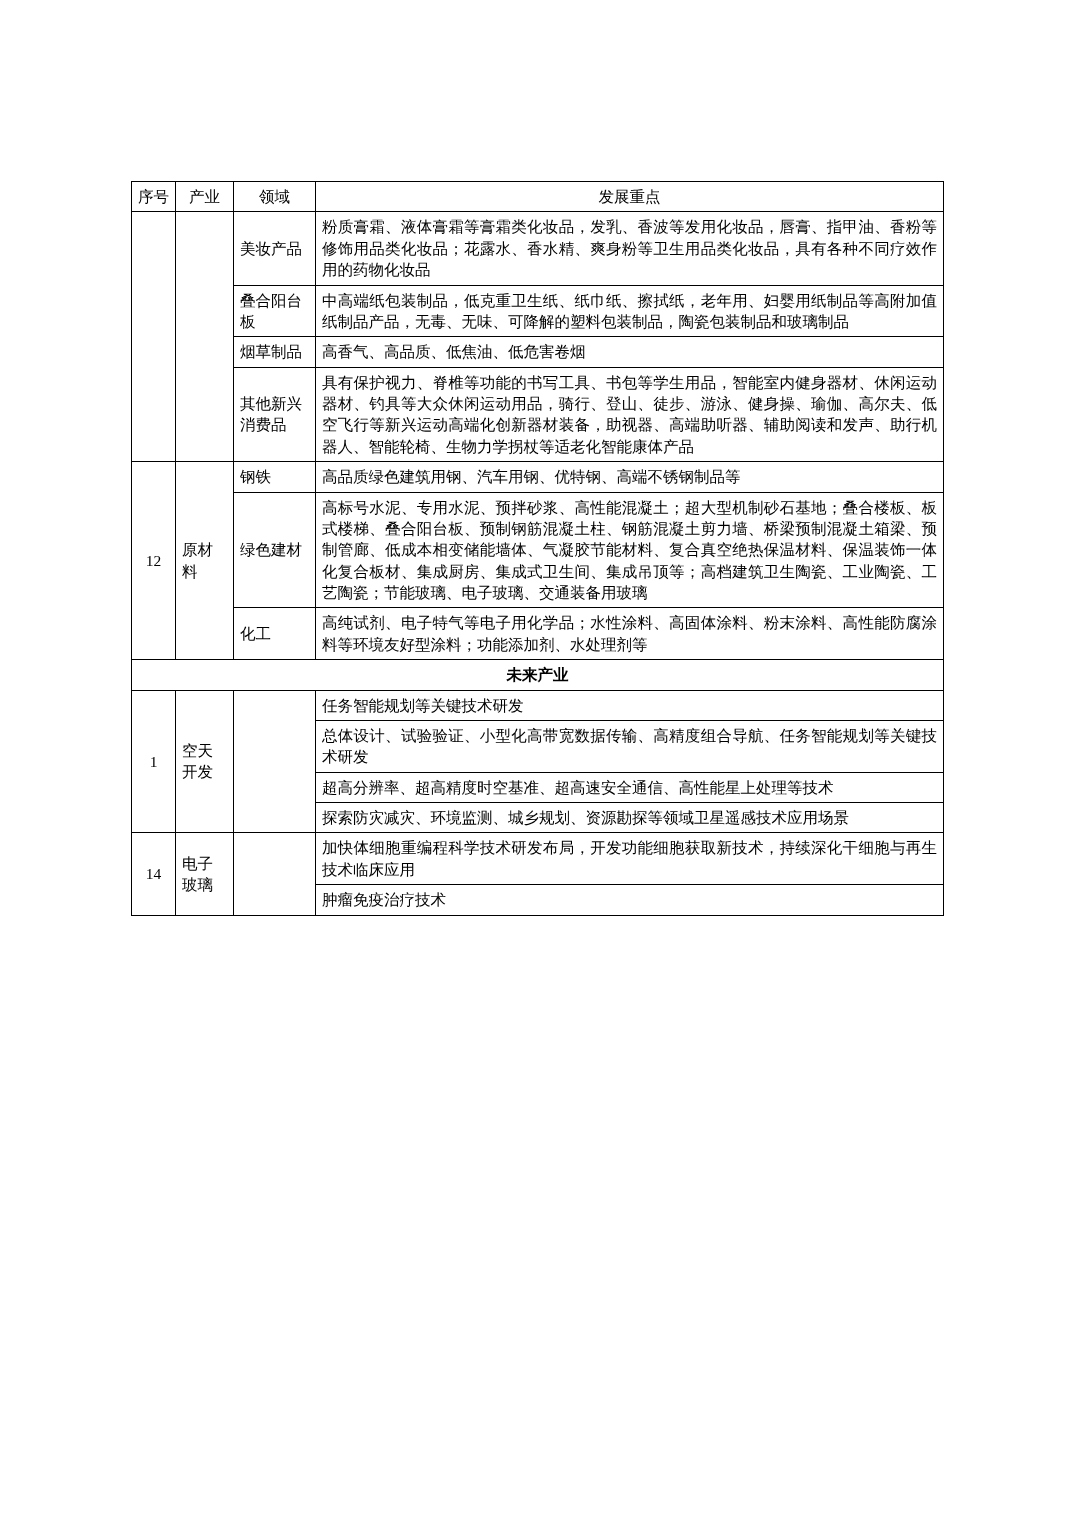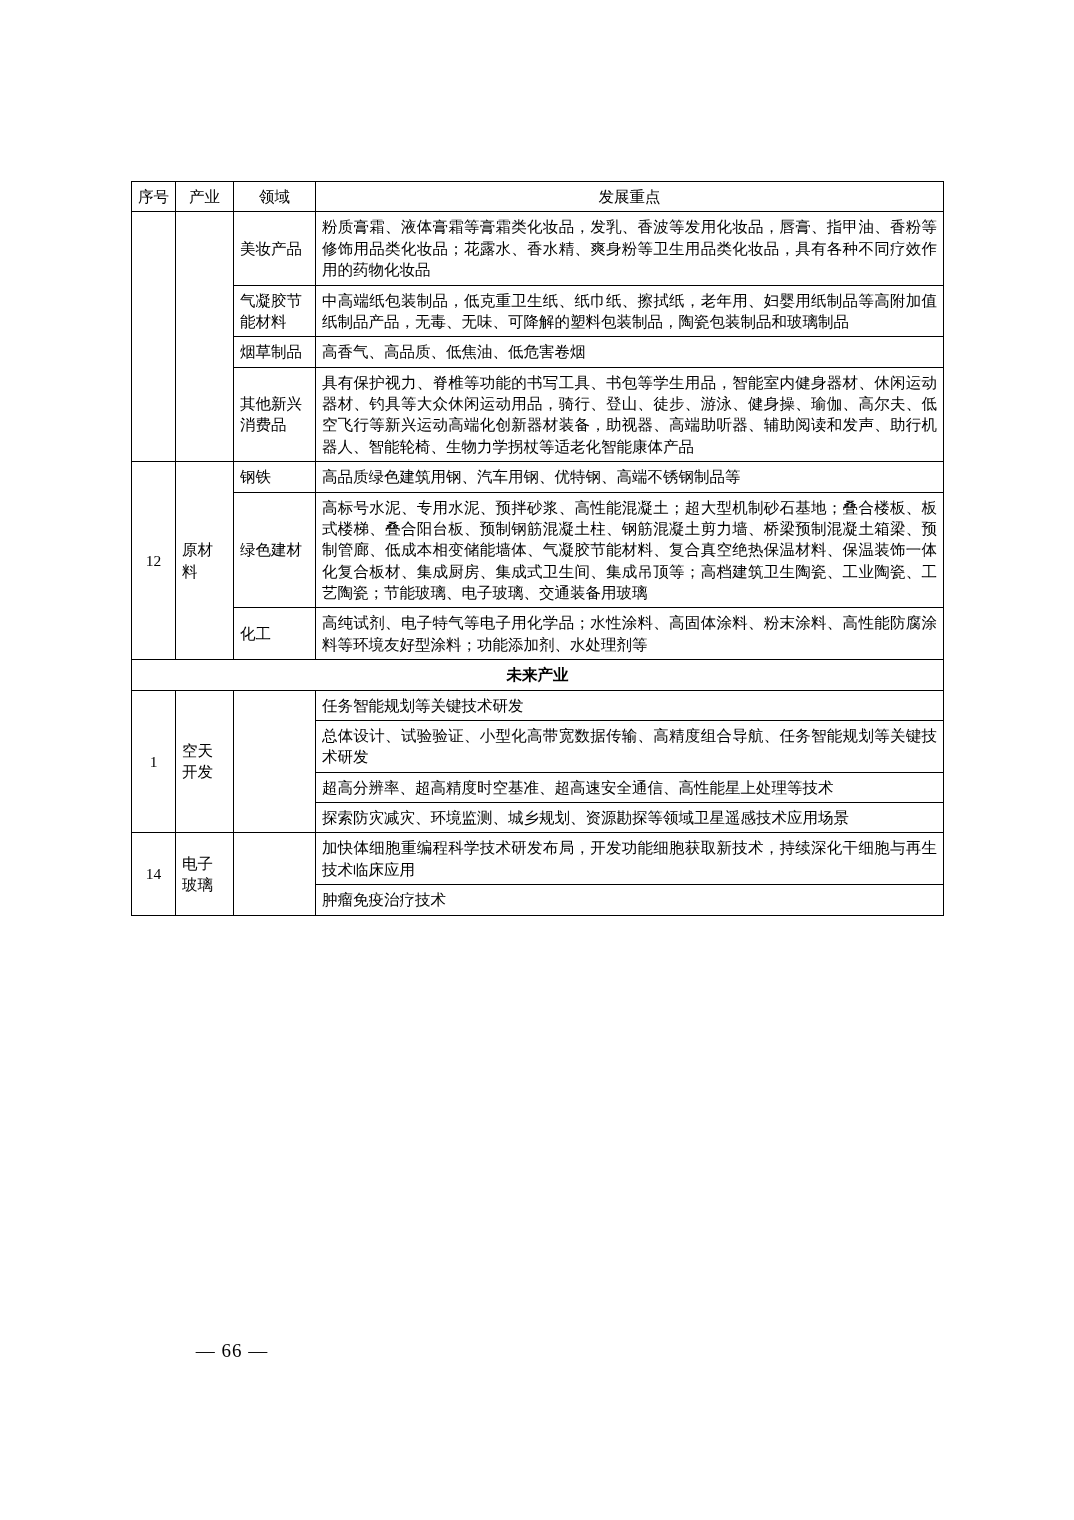--- a/index.html
+++ b/index.html
@@ -104,21 +104,21 @@
           <td>发展重点</td>
         </tr>
 
         <tr>
           <td rowspan="4"></td>
           <td rowspan="4"></td>
           <td class="vert-label">美妆产品</td>
           <td class="c-just">粉质膏霜、液体膏霜等膏霜类化妆品，发乳、香波等发用化妆品，唇膏、指甲油、香粉等修饰用品类化妆品；花露水、香水精、爽身粉等卫生用品类化妆品，具有各种不同疗效作用的药物化妆品</td>
         </tr>
         <tr>
-          <td class="vert-label">气凝胶节能材料</td>
+          <td class="vert-label">叠合阳台板</td>
           <td class="c-just">中高端纸包装制品，低克重卫生纸、纸巾纸、擦拭纸，老年用、妇婴用纸制品等高附加值纸制品产品，无毒、无味、可降解的塑料包装制品，陶瓷包装制品和玻璃制品</td>
         </tr>
         <tr>
           <td class="vert-label">烟草制品</td>
           <td class="c-just">高香气、高品质、低焦油、低危害卷烟</td>
         </tr>
         <tr>
           <td class="vert-label">其他新兴消费品</td>
           <td class="c-just">具有保护视力、脊椎等功能的书写工具、书包等学生用品，智能室内健身器材、休闲运动器材、钓具等大众休闲运动用品，骑行、登山、徒步、游泳、健身操、瑜伽、高尔夫、低空飞行等新兴运动高端化创新器材装备，助视器、高端助听器、辅助阅读和发声、助行机器人、智能轮椅、生物力学拐杖等适老化智能康体产品</td>
         </tr>
@@ -164,17 +164,14 @@
           <td rowspan="2"></td>
           <td class="c-just">加快体细胞重编程科学技术研发布局，开发功能细胞获取新技术，持续深化干细胞与再生技术临床应用</td>
         </tr>
         <tr>
           <td class="c-just">肿瘤免疫治疗技术</td>
         </tr>
       </tbody>
     </table>
   </div>
 
-  <div class="page-number">
-    <span class="pn-inner">— 66 —</span>
-  </div>
 
 </div>
 
 </body></html>

